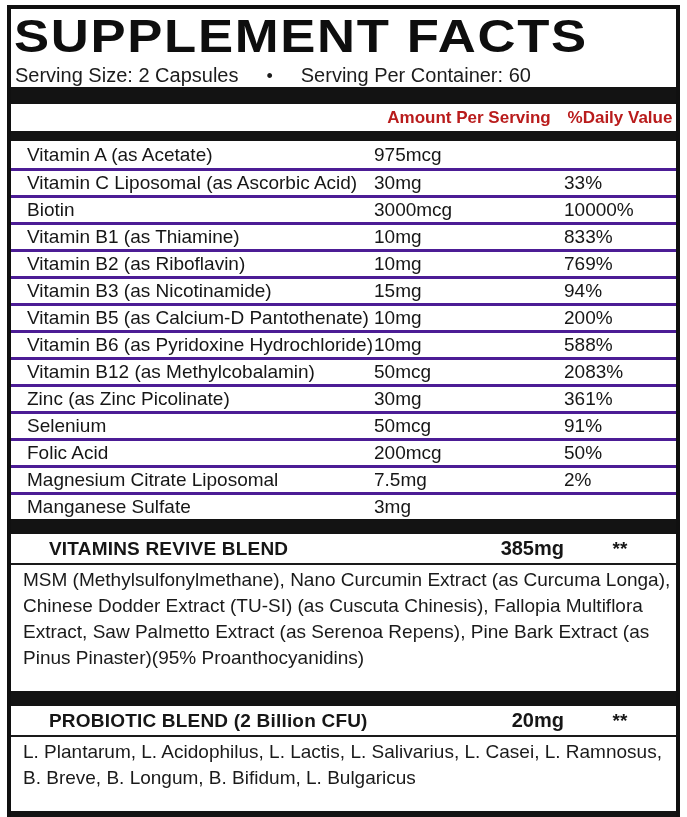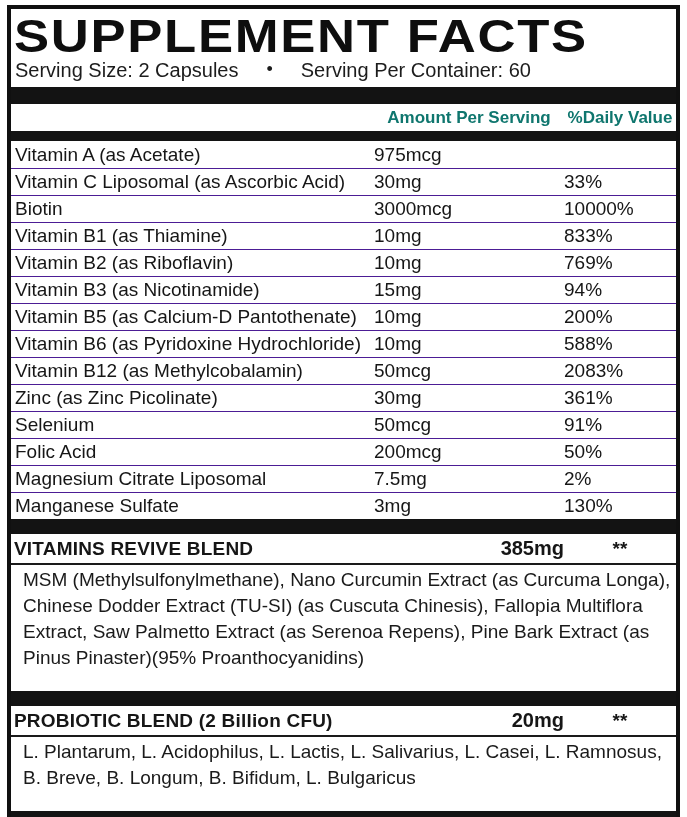--- a/index.html
+++ b/index.html
@@ -29,47 +29,47 @@
     font-weight: bold;
     letter-spacing: 1.5px;
     line-height: 48px;
     transform: scaleX(1.12);
     transform-origin: 0 50%;
     color: #0e0e0e;
   }
   
   .serving {
     height: 28px;
-    display: flex; align-items: flex-start;
+    display: flex; align-items: flex-end;
     padding-left: 4px;
     font-size: 20px;
     color: #1c1c1c;
     gap: 28px;
   }
   .serving .bullet { font-size: 18px; }
   
   .bar-thick  { height: 17px; background: #131313; }
   .bar-mid    { height: 10px; background: #131313; }
   .bar-blend  { height: 15px; background: #131313; }
   
   .grid {
     display: grid;
     grid-template-columns: 1fr 190px 112px;
     align-items: center;
   }
   .head-row { height: 27px; }
   .head-row .amt, .head-row .dv {
-    font-weight: bold; font-size: 17px; text-align: center; color: #0f766e;
+    font-weight: bold; font-size: 17px; text-align: center; color: #b91c1c;
   }
   .n-row { height: 27px; font-size: 19px; }
-  .n-row + .n-row { border-top: 1px solid #4c1d95; }
-  .n-row .name { padding-left: 4px; }
+  .n-row + .n-row { border-top: 3px solid #4c1d95; }
+  .n-row .name { padding-left: 4px; margin-left: 12px; }
   .n-row .amt, .n-row .dv { text-align: left; }
   .blend-row { height: 29px; font-size: 19px; }
-  .blend-row .name { font-weight: bold; padding-left: 3px; letter-spacing: 0.2px; }
+  .blend-row .name { font-weight: bold; padding-left: 14px; letter-spacing: 0.2px; margin-left: 24px; }
   .blend-row .amt { font-weight: bold; text-align: right; font-size: 20px; }
   .blend-row .dv { font-weight: bold; text-align: center; }
   .rule { height: 0; border-top: 2px solid #1a1a1a; }
   .desc {
     font-size: 19px;
     line-height: 26px;
     padding: 2px 4px 20px 12px;
     color: #1a1a1a;
   }
   .footnote {
@@ -167,21 +167,20 @@
         <span class="dv">50%</span>
       </div>
       <div class="grid n-row">
         <span class="name">Magnesium Citrate Liposomal</span>
         <span class="amt">7.5mg</span>
         <span class="dv">2%</span>
       </div>
       <div class="grid n-row">
         <span class="name">Manganese Sulfate</span>
         <span class="amt">3mg</span>
-        <span class="dv">130%</span>
       </div>
     </div>
 
     <div class="bar-blend"></div>
 
     <div class="grid blend-row">
       <span class="name">VITAMINS REVIVE BLEND</span>
       <span class="amt">385mg</span>
       <span class="dv">**</span>
     </div>

